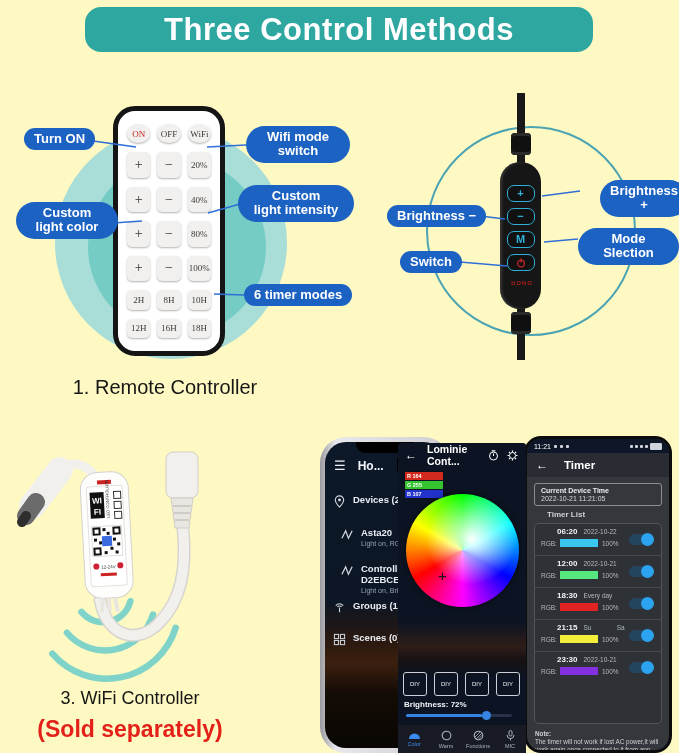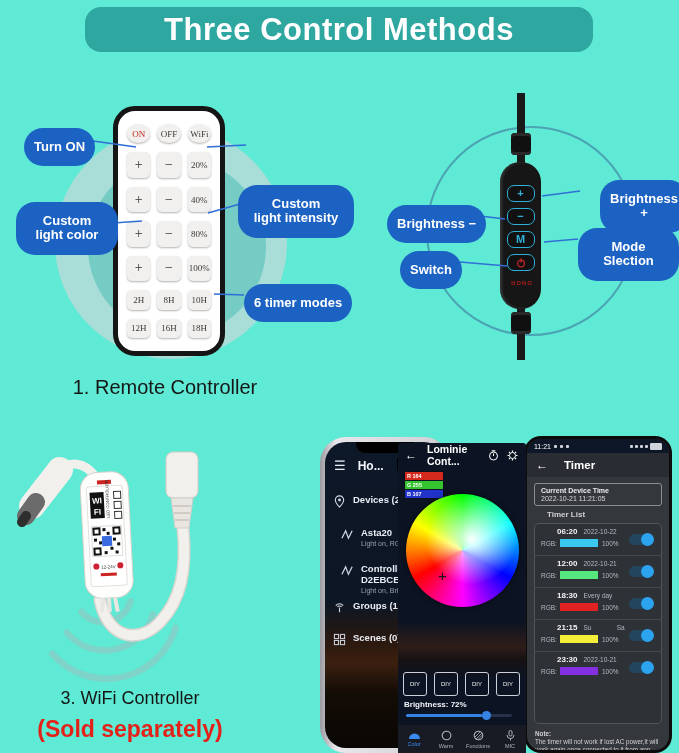--- a/index.html
+++ b/index.html
@@ -1,16 +1,16 @@
 <!DOCTYPE html>
 <html><head>
 <meta charset="utf-8">
 <style>
   html,body{margin:0;padding:0;background:#fff;}
-  .page{position:relative;width:679px;height:753px;background:#5eead4;overflow:hidden;
+  .page{position:relative;width:679px;height:753px;background:#fef9c3;overflow:hidden;
         font-family:"Liberation Sans",sans-serif;}
 
   
   .banner{position:absolute;left:85px;top:7px;width:508px;height:45px;border-radius:16px;
           display:flex;align-items:center;justify-content:center;
           box-shadow:0 3px 0 #1d8a84 inset 0 0 0;background:#2fa7a1;}
   .banner span{color:#fff;font-size:31px;font-weight:bold;letter-spacing:.5px;}
 
   
   .circle{position:absolute;border-radius:50%;}
@@ -22,21 +22,21 @@
           display:grid;grid-template-columns:repeat(3,1fr);gap:9px 7px;
           padding:13px 9px;z-index:2;}
   .rbtn{background:#f1f0ee;border-radius:5px;box-shadow:0 1px 2px rgba(0,0,0,.3);
         display:flex;align-items:center;justify-content:center;
         font-family:"Liberation Serif",serif;font-size:9px;color:#3a3a3a;}
   .rbtn.round{border-radius:50%;}
   .rbtn.on{color:#c0271d;}
   .rbtn.sym{font-size:14px;color:#333;}
 
   .pill{position:absolute;background:#1b62c3;color:#fff;font-weight:bold;font-size:13px;
-        line-height:1.1;text-align:center;border-radius:19px;padding:12px 10px;
+        line-height:1.1;text-align:center;border-radius:19px;padding:4px 10px;
         white-space:pre-line;z-index:4;}
 
   .lines-overlay{position:absolute;left:0;top:0;width:679px;height:753px;z-index:3;
                  pointer-events:none;}
 
   
   .m-circle{position:absolute;left:426px;top:126px;width:210px;height:210px;border-radius:50%;
             border:2px solid #4ba3b3;box-sizing:border-box;}
   .cable{position:absolute;background:#191919;z-index:2;}
   .ridge{position:absolute;background:#101010;border-radius:4px;z-index:2;
@@ -174,20 +174,22 @@
     <div class="rbtn">100%</div>
     <div class="rbtn">2H</div>
     <div class="rbtn">8H</div>
     <div class="rbtn">10H</div>
     <div class="rbtn">12H</div>
     <div class="rbtn">16H</div>
     <div class="rbtn">18H</div>
   </div>
 
   <div class="pill" style="left: 24px; top: 128px; background: rgb(27, 98, 195);">Turn ON</div>
+  <div class="pill" style="left: 246px; top: 126px; width: 84px; background: rgb(27, 98, 195);">Wifi mode
+switch</div>
   <div class="pill" style="left: 238px; top: 185px; width: 96px; background: rgb(27, 98, 195);">Custom
 light intensity</div>
   <div class="pill" style="left: 16px; top: 202px; width: 82px; background: rgb(27, 98, 195);">Custom
 light color</div>
   <div class="pill" style="left: 244px; top: 284px; background: rgb(27, 98, 195);">6 timer modes</div>
 
   <div class="m-circle"></div>
   <div class="cable" style="left:517px;top:93px;width:8px;height:72px;"></div>
   <div class="ridge" style="left:511px;top:133px;width:20px;height:22px;"></div>
   <div class="cable" style="left:517px;top:305px;width:8px;height:55px;"></div>

